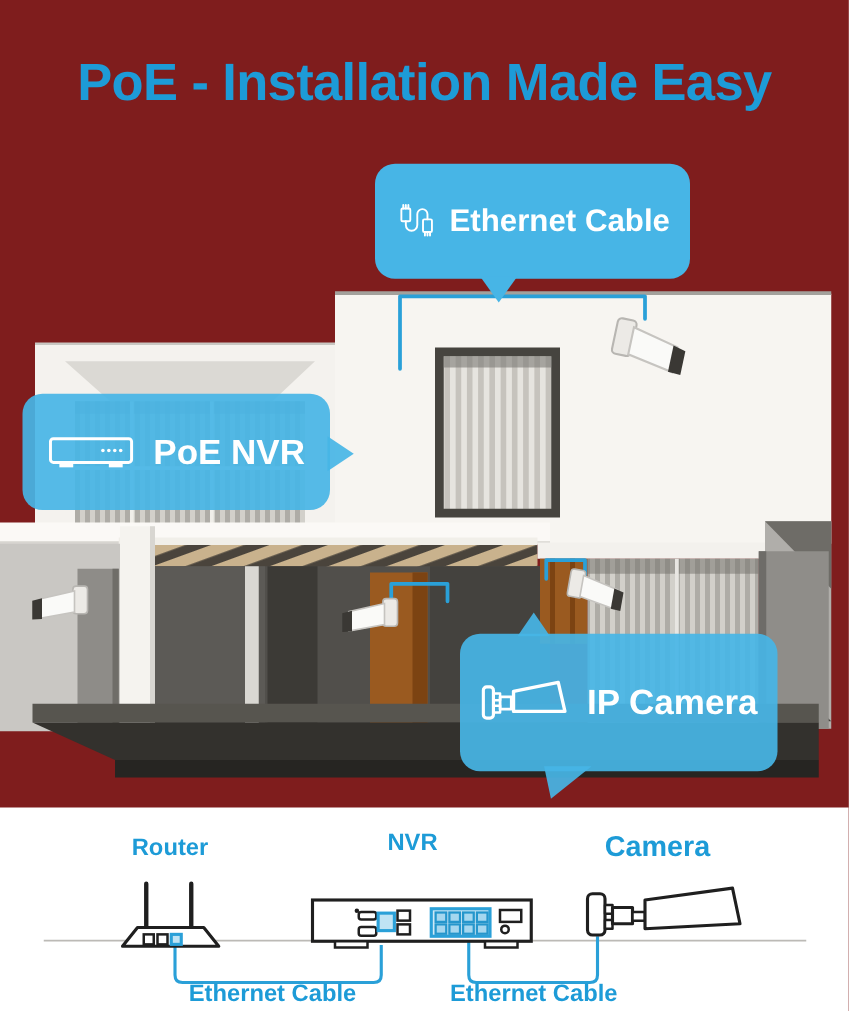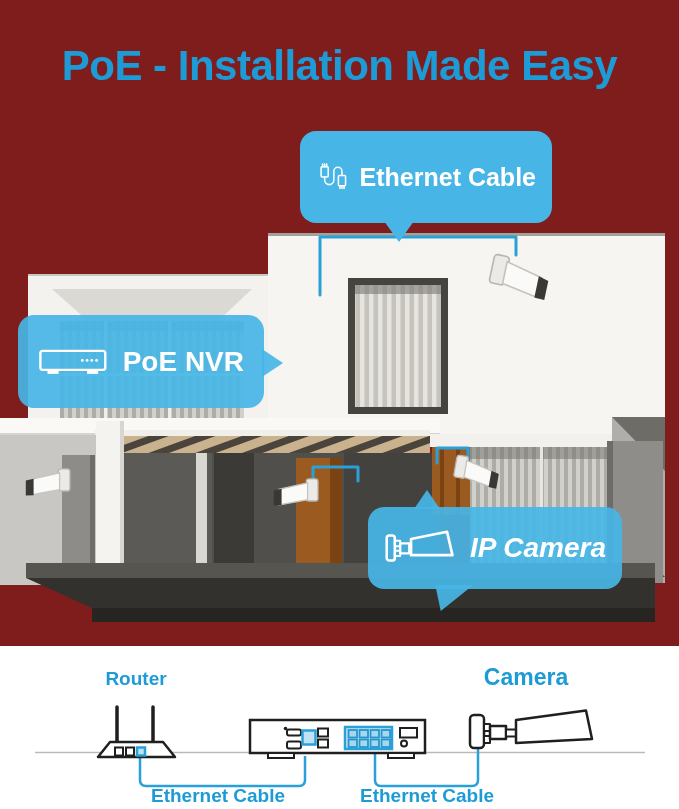--- a/index.html
+++ b/index.html
@@ -16,21 +16,21 @@
   
   .callout {
     position:absolute; display:flex; align-items:center; z-index:5;
     border-radius:16px; color:#fff; box-sizing:border-box;
   }
   .callout .label { font-weight:bold; white-space:nowrap; }
   .co-eth { left:300px; top:131px; width:252px; height:92px; background:#47b5e6; padding:0 16px; gap:13px; }
   .co-eth .label { font-size:25px; }
   .co-nvr { left:18px; top:315px; width:246px; height:93px; background:rgba(71,181,230,.92); padding:0 20px; gap:15px; }
   .co-nvr .label { font-size:28px; }
-  .co-cam { left:368px; top:507px; width:254px; height:82px; background:rgba(71,181,230,.92); padding:0 16px; gap:14px;font-style:italic; }
+  .co-cam { left:368px; top:507px; width:254px; height:110px; background:rgba(71,181,230,.92); padding:0 16px; gap:14px; }
   .co-cam .label { font-size:28px; }
   .tail { position:absolute; width:0; height:0; }
   .tail-down  { bottom:-19px; left:84px; border-left:15px solid transparent; border-right:15px solid transparent; border-top:21px solid #47b5e6; }
   .tail-right { right:-19px; top:34px; border-top:14px solid transparent; border-bottom:14px solid transparent; border-left:21px solid rgba(71,181,230,.92); }
   .tail-up    { top:-17px; left:46px; border-left:13px solid transparent; border-right:13px solid transparent; border-bottom:19px solid rgba(71,181,230,.92); }
   .tail-down-skew { bottom:-22px; left:64px; border-left:12px solid transparent; border-right:26px solid transparent; border-top:26px solid rgba(71,181,230,.92); transform:skewX(-14deg); }
 
   
   .bottom { position:absolute; left:0; top:646px; width:679px; height:163px; background:#ffffff; z-index:2; }
   .bottom svg { position:absolute; left:0; top:0; }
@@ -243,18 +243,19 @@
         <rect x="470" y="69" width="14" height="33" rx="4" stroke-width="2.5"></rect>
         <rect x="484" y="78" width="6" height="7" stroke-width="2"></rect>
         <rect x="484" y="90" width="6" height="7" stroke-width="2"></rect>
         <rect x="490" y="80" width="16" height="13" stroke-width="2.5"></rect>
         <rect x="506" y="83.5" width="10" height="7" stroke-width="2"></rect>
         <path d="M516,74 L586,64.5 L592,93 L516,97 Z" stroke-width="2.5"></path>
       </g>
     </svg>
 
     <div class="dlabel lbl-router">Router</div>
+    <div class="dlabel lbl-nvr">NVR</div>
     <div class="dlabel lbl-camera">Camera</div>
     <div class="dlabel lbl-eth1">Ethernet Cable</div>
     <div class="dlabel lbl-eth2">Ethernet Cable</div>
   </div>
 
 </div>
 
 </body></html>

